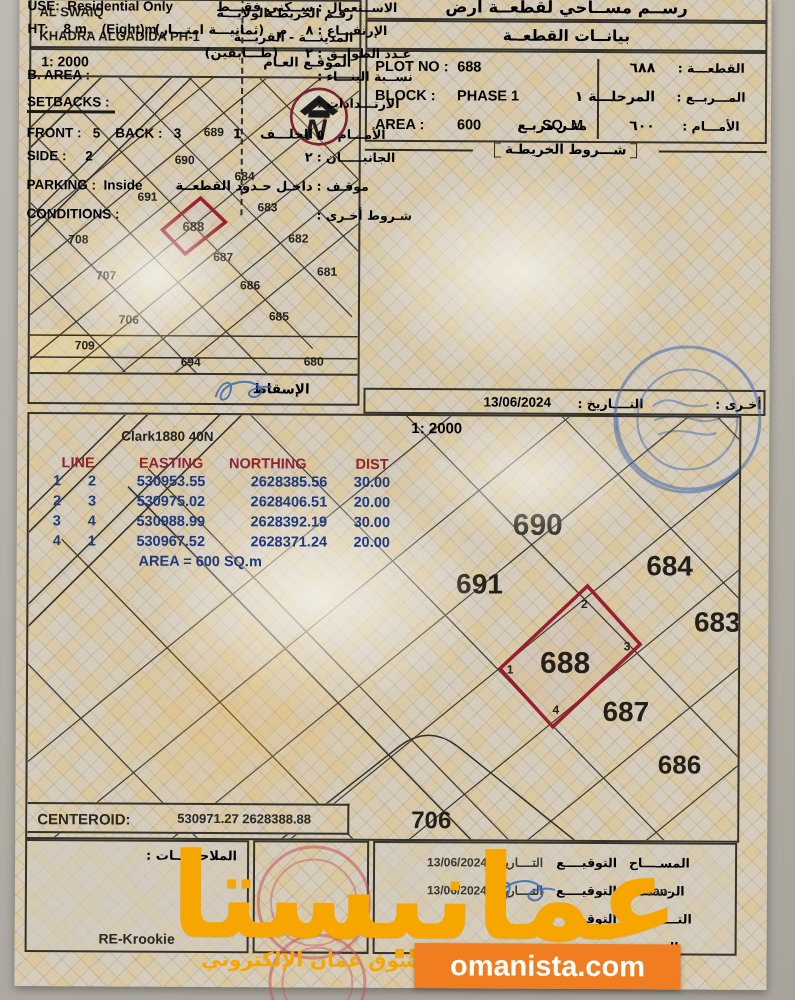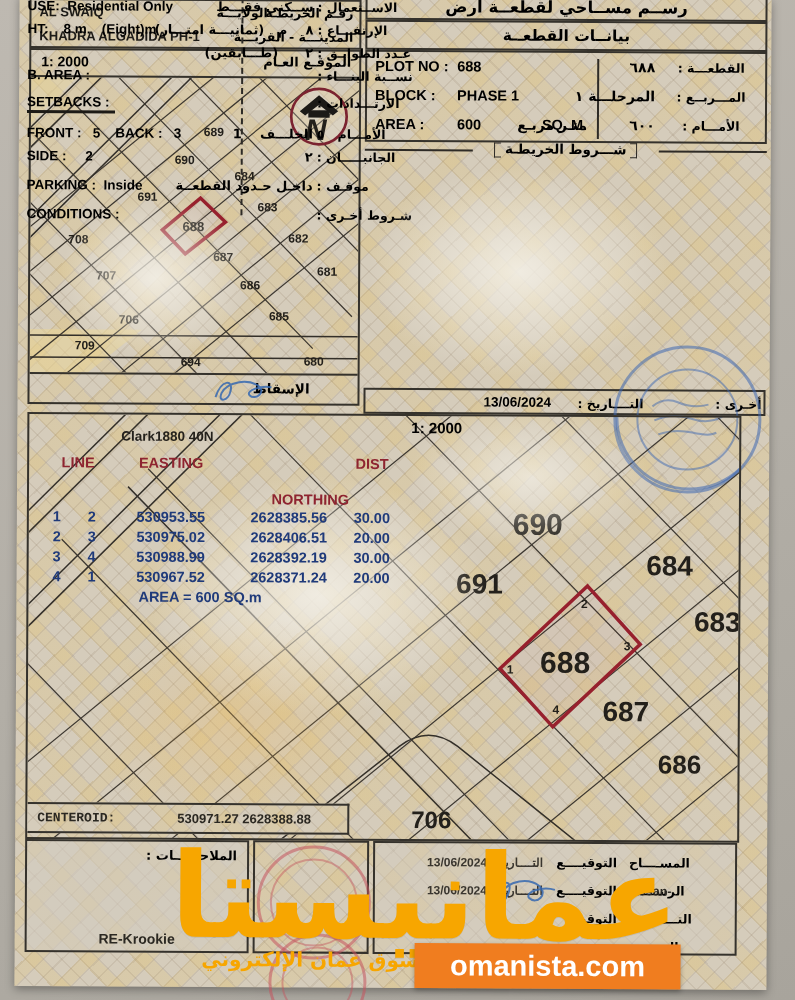--- a/index.html
+++ b/index.html
@@ -69,32 +69,32 @@
   .date-row .rp{position:absolute;right:2px;top:5px;font-size:12.5px;font-weight:700;}
   
   .main-map{left:10px;top:418px;width:714px;height:427px;overflow:hidden;}
   .main-map svg{position:absolute;inset:0;}
   .mm-scale{position:absolute;left:382px;top:3px;font-size:15px;font-weight:700;}
   .mm-datum{position:absolute;left:92px;top:14px;font-size:13.5px;font-weight:700;color:#24211c;}
   .ctab{position:absolute;left:14px;top:40px;width:352px;font-size:14.5px;font-weight:700;}
   .ct-h{display:flex;color:#8e2430;}
   .ct-h span:nth-child(1){width:70px;text-align:center;}
   .ct-h span:nth-child(2){width:116px;text-align:center;}
-  .ct-h span:nth-child(3){width:120px;text-align:right;margin-top:36px;}
+  .ct-h span:nth-child(3){width:120px;text-align:left;}
   .ct-h span:nth-child(4){width:46px;text-align:center;}
   .ct-row{display:flex;color:#1f3a7a;height:20px;line-height:20px;}
   .ct-row span{display:block;}
   .ct-row .c0{width:28px;text-align:center;}
   .ct-row .c1{width:42px;text-align:center;}
   .ct-row .c2{width:116px;text-align:center;}
   .ct-row .c3{width:120px;text-align:center;}
   .ct-row .c4{width:46px;text-align:center;}
   .ct-area{color:#1f3a7a;margin:2px 0 0 96px;}
   .centeroid{position:absolute;left:0px;top:388px;width:322px;height:31px;border:2px solid #35322c;border-left:none;box-sizing:border-box;}
-  .centeroid .cl{position:absolute;left:10px;top:6px;font-size:13px;font-weight:700;color:#2b2822;font-family:Liberation Mono, monospace;}
+  .centeroid .cl{position:absolute;left:10px;top:6px;font-size:15px;font-weight:700;color:#2b2822;}
   .centeroid .cv{position:absolute;left:150px;top:6px;font-size:13px;font-weight:700;color:#2b2822;}
   svg text{font-family:"Liberation Sans",sans-serif;font-weight:700;fill:#23201b;}
   .mapline{stroke:#3b362f;stroke-width:1.2;fill:none;}
   .roadline{stroke:#332f29;stroke-width:1.5;fill:none;}
   .redpoly{stroke:#97202d;stroke-width:3.5;fill:rgba(151,32,45,.03);}
   
   .notes-box{left:10px;top:845px;width:224px;height:113px;background:rgba(210,204,192,.6);}
   .notes-box .nl{position:absolute;right:10px;top:6px;font-size:13px;font-weight:700;}
   .notes-box .nf{position:absolute;left:0;right:0;bottom:4px;text-align:center;font-size:14px;font-weight:700;color:#2b2822;}
   .mid-box{left:238px;top:845px;width:116px;height:113px;}

